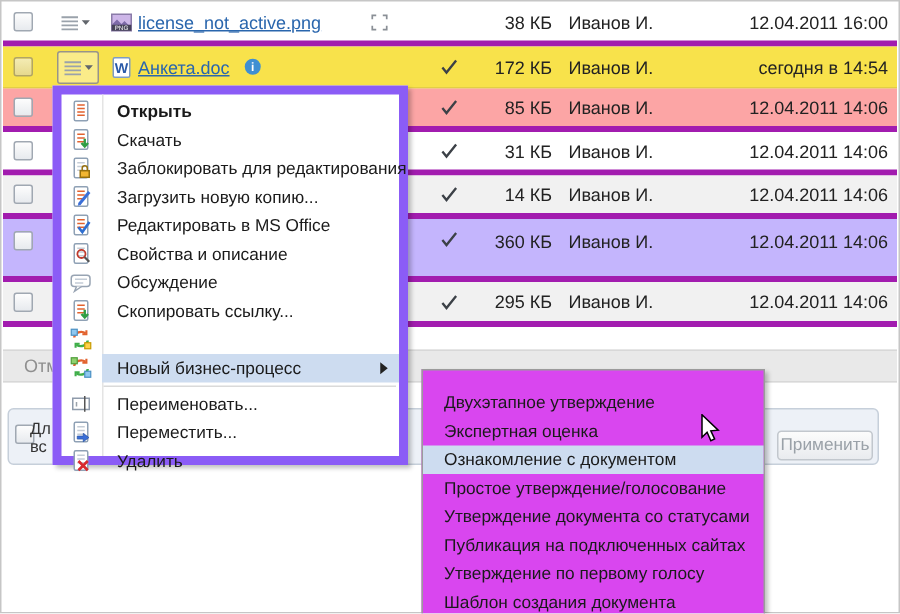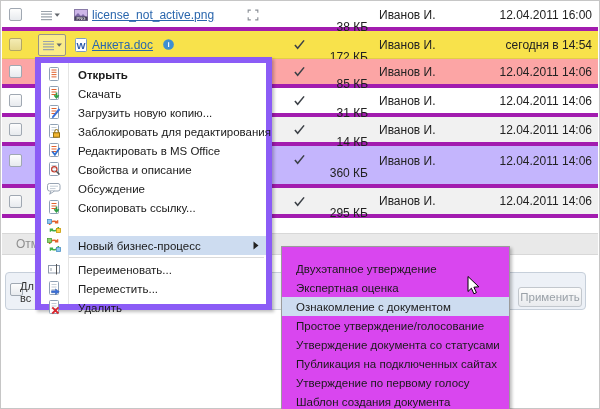--- a/index.html
+++ b/index.html
@@ -23,21 +23,21 @@
               background:linear-gradient(180deg,#fdfdfd,#e7eaee); }
   .r2 .checkbox { background:linear-gradient(180deg,#f4ecb4,#e6d98e); border-color:#b1a567; }
   .mbtn { left:37px; }
   .mbtn-active { left:36px; top:3px !important; height:22px !important; padding:0 2px;
                  border:1px solid #97948a; border-radius:2px; background:rgba(255,255,255,.35); }
   .ficon { left:71px; }
   .fname { left:90px; color:#2a66ad; text-decoration:underline; cursor:pointer; }
   .after-ico { left:244px; }
   .info-ico { left:159px; }
   .chk-cell { left:289px; width:16px; justify-content:center; }
-  .size { left:300px; width:66px; justify-content:flex-end;margin-top:12px; }
+  .size { left:300px; width:66px; justify-content:flex-end; }
   .author { left:377px; }
   .date { right:6px; justify-content:flex-end; }
   
   .footband { position:absolute; left:2px; top:233px; width:596px; height:22px; background:#e9e9e9;
               border-top:1px solid #d8d8d8; border-bottom:1px solid #d8d8d8;
               display:flex; align-items:center; font-size:12px; color:#8f8f8f; padding-left:14px; }
   
   .panel { position:absolute; left:5px; top:272px; width:581px; height:38px; background:#edf1f7;
            border:1px solid #c6cfda; border-radius:4px; }
   .panel .checkbox { position:absolute; left:4px; top:10px; }
@@ -253,37 +253,37 @@
             <path d="M5.5 4.5h5M5.5 7h5M5.5 9.5h5" stroke="#e2622e" fill="none"></path>
             <path d="M10.5 7.5v4.5M8.3 10.3l2.2 2.4 2.2-2.4" fill="none" stroke="#2f9e44" stroke-width="1.6"></path>
           </svg>
         </span>
         <span class="mlabel">Скачать</span>
       </div>
     <div class="mi">
         <span class="mico">
           <svg viewBox="0 0 16 16" width="16" height="16" style="display:block">
             <rect x="3.5" y="1.5" width="9" height="13" rx="1" fill="#fff" stroke="#8fa1b5"></rect>
+            <path d="M5.5 4.5h5M5.5 7h5M5.5 9.5h5" stroke="#c3ccd6" fill="none"></path>
+            <path d="M8.8 10V8.2a1.7 1.7 0 0 1 3.4 0V10" fill="none" stroke="#96700f"></path>
+            <rect x="7.5" y="9.8" width="6" height="4.4" fill="#f2b632" stroke="#96700f"></rect>
+          </svg>
+        </span>
+        <span class="mlabel">Заблокировать для редактирования</span>
+      </div>
+    <div class="mi">
+        <span class="mico">
+          <svg viewBox="0 0 16 16" width="16" height="16" style="display:block">
+            <rect x="3.5" y="1.5" width="9" height="13" rx="1" fill="#fff" stroke="#8fa1b5"></rect>
             <path d="M5.5 4.5h5M5.5 7h5M5.5 9.5h5" stroke="#e2622e" fill="none"></path>
             <path d="M6.8 13.2L13.5 5" stroke="#3a6fd8" stroke-width="2"></path>
             <path d="M5.8 14.2l2-.6-1.3-1.4z" fill="#3a6fd8"></path>
           </svg>
         </span>
         <span class="mlabel">Загрузить новую копию...</span>
-      </div>
-    <div class="mi">
-        <span class="mico">
-          <svg viewBox="0 0 16 16" width="16" height="16" style="display:block">
-            <rect x="3.5" y="1.5" width="9" height="13" rx="1" fill="#fff" stroke="#8fa1b5"></rect>
-            <path d="M5.5 4.5h5M5.5 7h5M5.5 9.5h5" stroke="#c3ccd6" fill="none"></path>
-            <path d="M8.8 10V8.2a1.7 1.7 0 0 1 3.4 0V10" fill="none" stroke="#96700f"></path>
-            <rect x="7.5" y="9.8" width="6" height="4.4" fill="#f2b632" stroke="#96700f"></rect>
-          </svg>
-        </span>
-        <span class="mlabel">Заблокировать для редактирования</span>
       </div>
     <div class="mi">
         <span class="mico">
           <svg viewBox="0 0 16 16" width="16" height="16" style="display:block">
             <rect x="3.5" y="1.5" width="9" height="13" rx="1" fill="#fff" stroke="#8fa1b5"></rect>
             <path d="M5.5 4.5h5M5.5 7h5M5.5 9.5h5" stroke="#e2622e" fill="none"></path>
             <path d="M6.3 9.5l2.6 3.2L13.6 6" fill="none" stroke="#2f6fd0" stroke-width="1.8"></path>
           </svg>
         </span>
         <span class="mlabel">Редактировать в MS Office</span>

